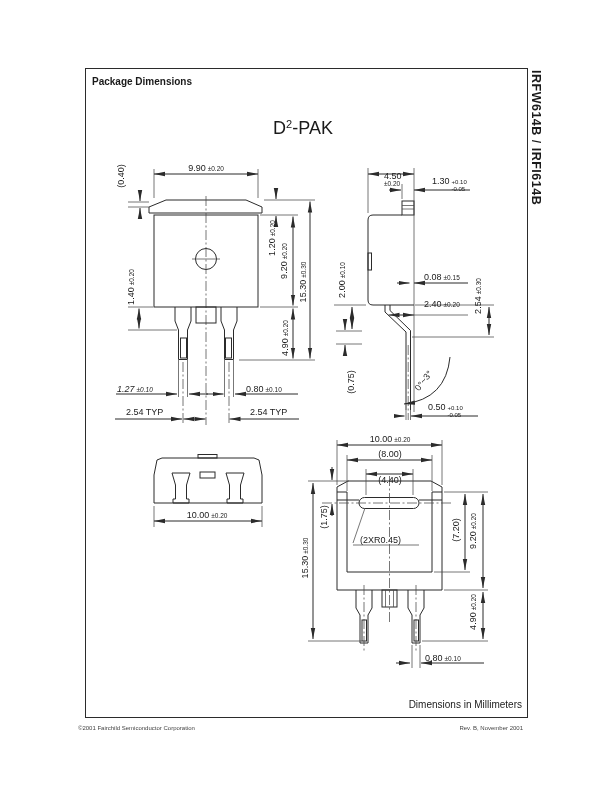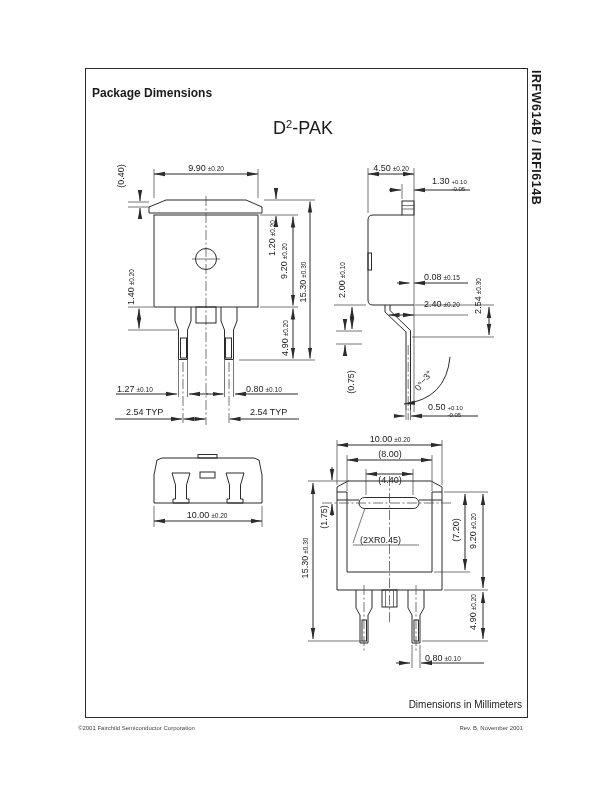--- a/index.html
+++ b/index.html
@@ -1,19 +1,19 @@
 <!DOCTYPE html>
 <html><head>
 <meta charset="utf-8">
 <style>
   html,body{margin:0;padding:0;background:#fff;}
   .page{position:relative;width:612px;height:792px;background:#ffffff;overflow:hidden;
         font-family:"Liberation Sans",sans-serif;color:#1a1a1a;}
   .border-box{position:absolute;left:85px;top:68px;width:441px;height:648px;border:1px solid #2b2b2b;}
-  .hdr{position:absolute;left:92px;top:76px;font-size:12px;font-weight:bold;margin-top:10px;}
+  .hdr{position:absolute;left:92px;top:76px;font-size:10px;font-weight:bold;}
   .pkg-title{position:absolute;left:303px;top:117px;transform:translateX(-50%);font-size:18px;white-space:nowrap;text-align:center;}
   .pkg-title sup{font-size:11px;position:relative;top:1px;}
   .partno{position:absolute;left:529px;top:70px;writing-mode:vertical-rl;font-size:12.5px;font-weight:bold;letter-spacing:.5px;white-space:nowrap;}
   .units{position:absolute;right:90px;top:699px;font-size:10px;}
   .foot{position:absolute;top:725px;font-size:6px;color:#444;}
   .foot.l{left:78px;} .foot.r{right:89px;}
   .watermark{position:absolute;left:153px;top:360px;font-size:54px;letter-spacing:-6px;
              color:#c3c3c8;opacity:.55;z-index:0;white-space:nowrap;}
   svg.art{position:absolute;left:0;top:0;z-index:1;}
   .dim{position:absolute;z-index:2;font-size:9px;line-height:1;white-space:nowrap;
@@ -211,36 +211,36 @@
       <span class="t">±0.20</span>
     </div>
   <div class="dim rot" style="left:303px;top:282px;">
       <span>15.30</span>
       <span class="t">±0.30</span>
     </div>
   <div class="dim rot" style="left:285px;top:338px;">
       <span>4.90</span>
       <span class="t">±0.20</span>
     </div>
-  <div class="dim" style="left:117px;top:385px;">
+  <div class="dim" style="left:117px;top:385px;font-style:italic;">
       <span>1.27</span>
       <span class="t">±0.10</span>
     </div>
   <div class="dim" style="left:246px;top:385px;">
       <span>0.80</span>
       <span class="t">±0.10</span>
     </div>
   <div class="dim" style="left:126px;top:408px;">
       <span>2.54 TYP</span>
     </div>
   <div class="dim" style="left:250px;top:408px;">
       <span>2.54 TYP</span>
     </div>
 
-  <div class="dim ctr" style="left:391px;top:164px;">
+  <div class="dim ctr" style="left:391px;top:172px;flex-direction:column;">
       <span>4.50</span>
       <span class="t">±0.20</span>
     </div>
   <div class="dim" style="left:424px;top:177px;margin-left:8px;">
       <span>1.30</span>
       <span class="stack">
         <span>+0.10</span>
         <span>-0.05</span>
       </span>
     </div>

